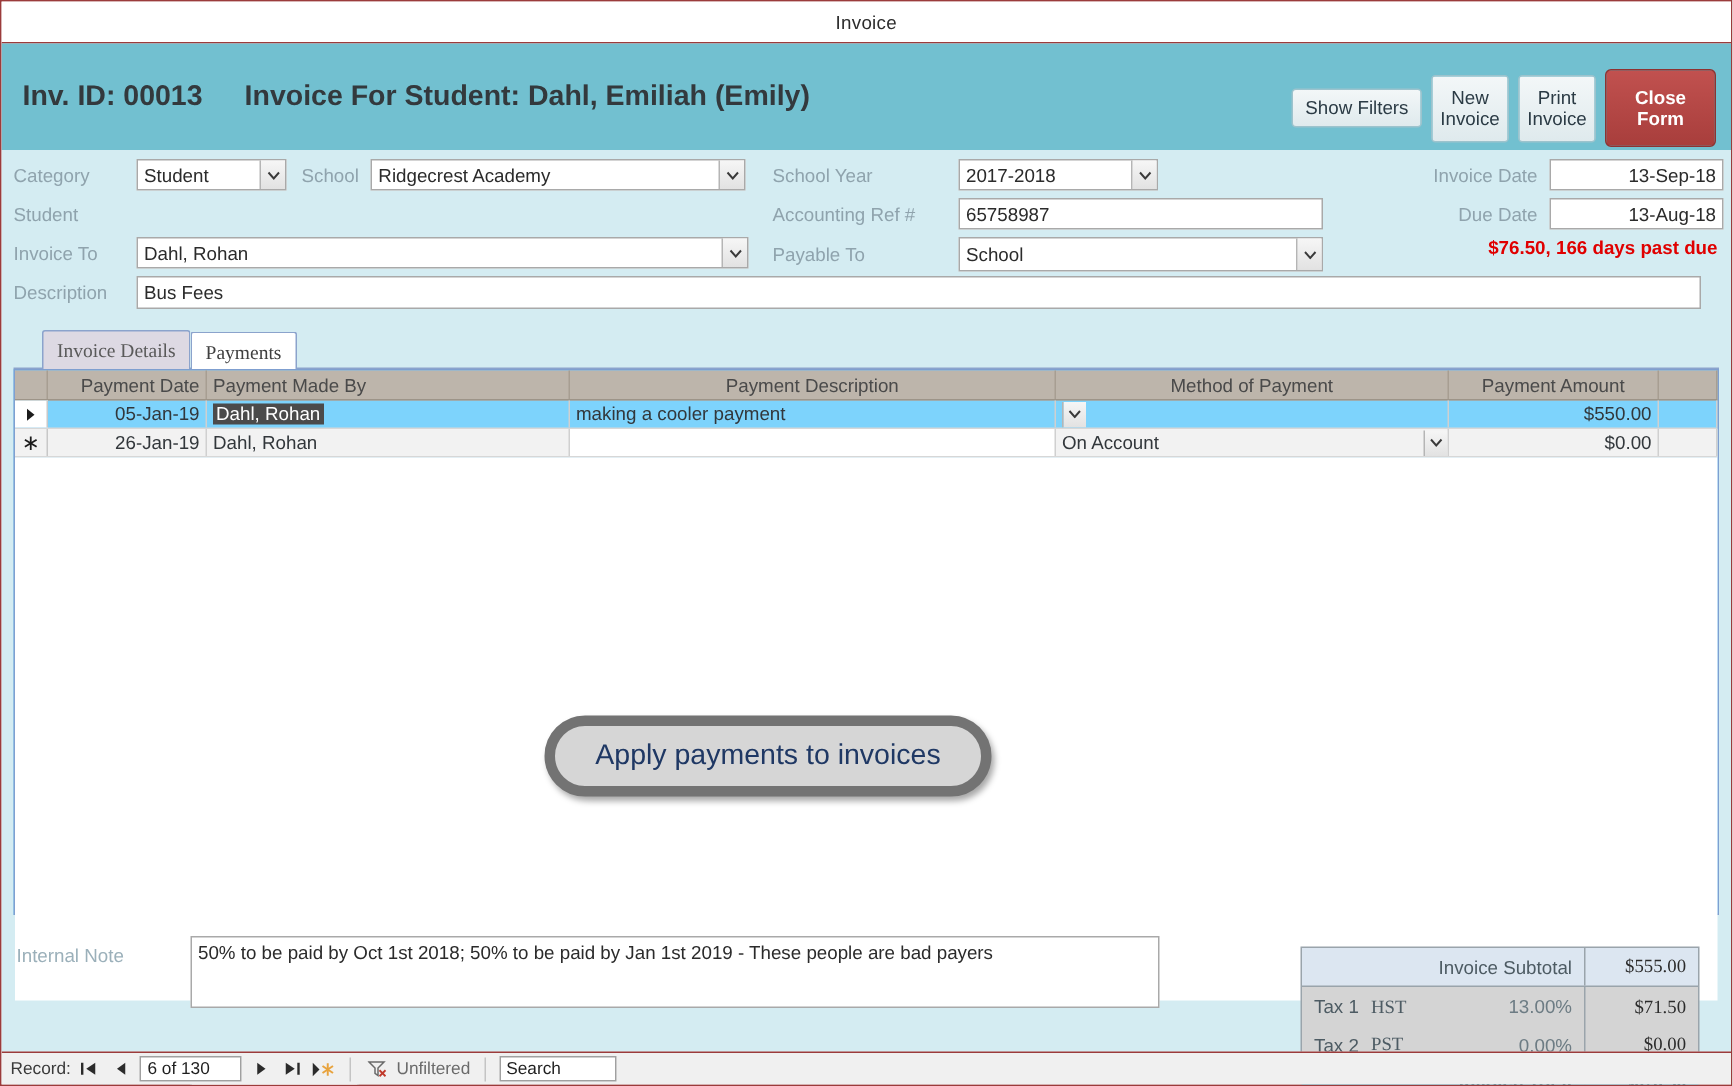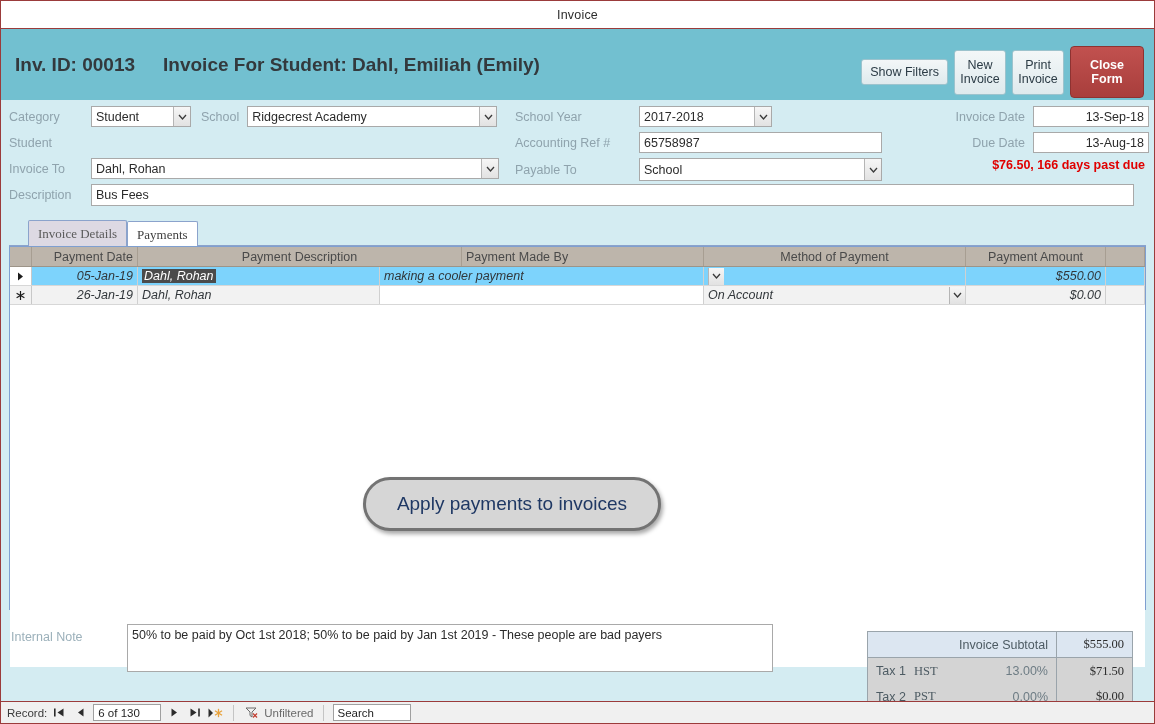--- a/index.html
+++ b/index.html
@@ -171,21 +171,20 @@
   .sheet-head .hc {
     display: flex; align-items: center; justify-content: center;
     border-right: 1px solid #a79e92;
     overflow: hidden; white-space: nowrap;
   }
   .sheet-head .hc.left { justify-content: flex-start; padding-left: 4px; }
   .sheet-row {
     display: flex; height: 19px;
     font-size: 12.5px; color: #32373b;
     border-bottom: 1px solid #d7d7d7;
-    font-style: italic;
   }
   .sheet-row.alt { background: #f2f2f2; }
   .cell {
     display: flex; align-items: center;
     padding: 0 4px;
     border-right: 1px solid #d0d0d0;
     white-space: nowrap; overflow: hidden;
   }
   .cell.right { justify-content: flex-end; }
   .cell.combo { padding-right: 0; }
@@ -209,21 +208,21 @@
     background: #4b4b4b; color: #ffffff;
     padding: 0 2px;
   }
   .sheet-blank { background: #ffffff; height: 100%; }
 
   
   .apply-btn {
     position: absolute; left: 353px; top: 230px;
     width: 298px; height: 54px;
     background: #d6d6d6;
-    border: 3px solid #737373;
+    border: 7px solid #737373;
     border-radius: 27px;
     display:flex; align-items:center; justify-content:center;
     font-size: 19px; color: #1f3864;
     cursor: pointer;
     box-shadow: 2px 3px 4px rgba(0,0,0,.35);
   }
 
   
   .bottom { position: absolute; left: 0; top: 518px; right: 0; bottom: 0; }
   .b-lbl {
@@ -422,22 +421,22 @@
 
     <div class="tabstrip">
       <div class="tab">Invoice Details</div>
       <div class="tab active">Payments</div>
     </div>
 
     <div class="sheet-wrap">
       <div class="sheet-head">
         <div class="hc" style="flex:0 0 22px; border-right:1px solid #a79e92;"></div>
         <div class="hc" style="flex:0 0 106px; justify-content:flex-end; padding-right:4px;">Payment Date</div>
+        <div class="hc left" style="flex:0 0 242px;">Payment Made By</div>
         <div class="hc" style="flex:0 0 324px;">Payment Description</div>
-        <div class="hc left" style="flex:0 0 242px;">Payment Made By</div>
         <div class="hc" style="flex:0 0 262px;">Method of Payment</div>
         <div class="hc" style="flex:0 0 140px;">Payment Amount</div>
         <div class="hc" style="flex:1;"></div>
       </div>
 
       <div class="sheet-row">
         <div class="selbox">
           <svg width="7" height="9" viewBox="0 0 7 9">
               <path d="M1 0.5 L6 4.5 L1 8.5 Z" fill="#1c1c1c"></path>
             </svg>

